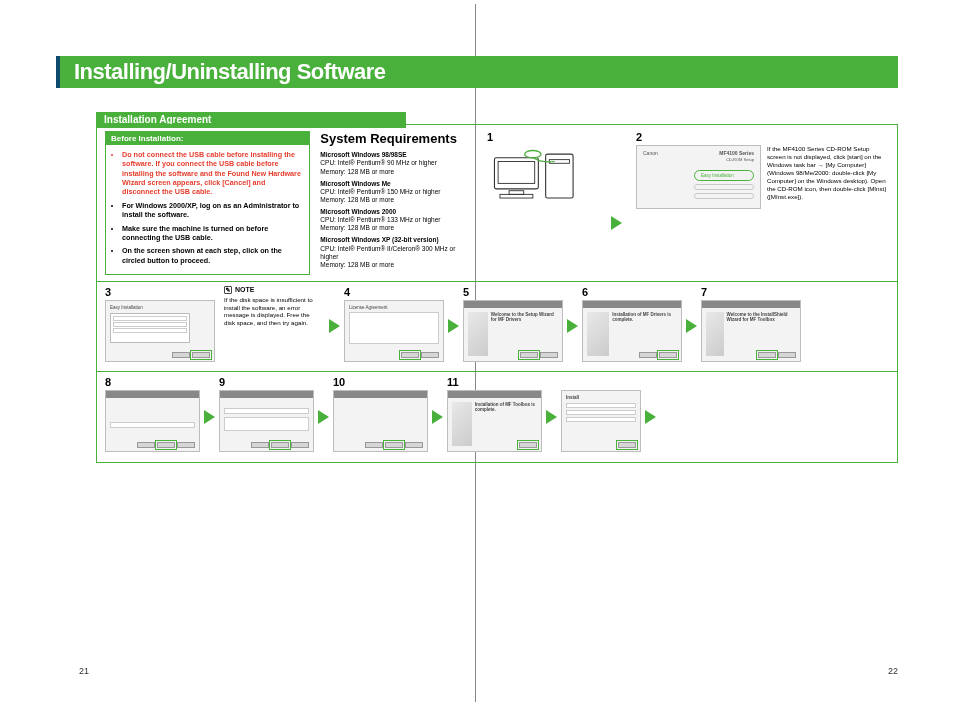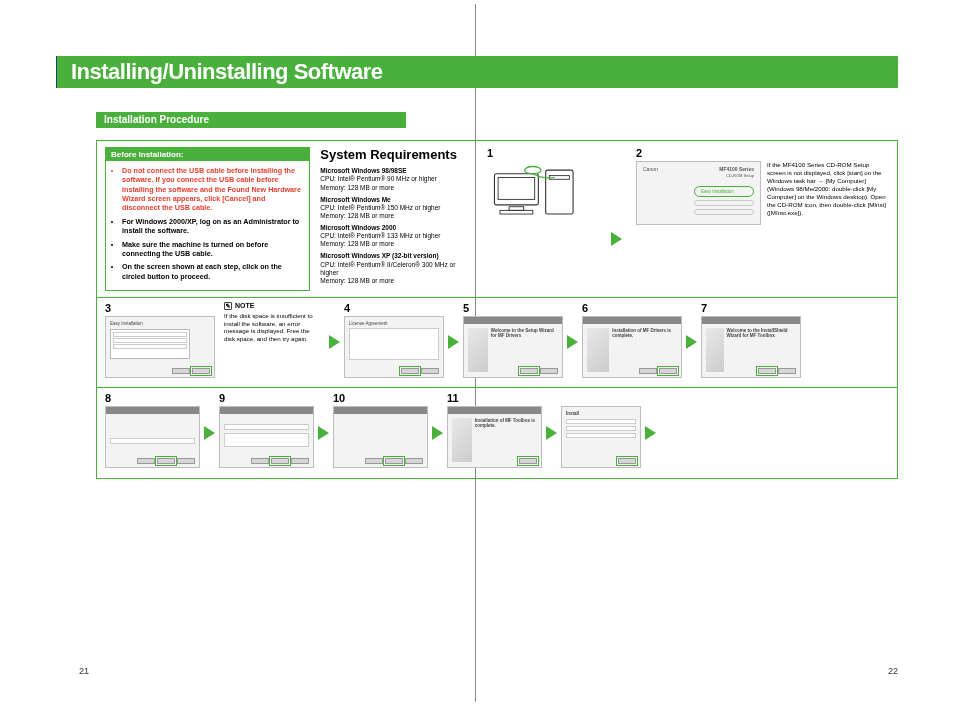--- a/index.html
+++ b/index.html
@@ -20,21 +20,21 @@
     width: 1px;
     background: #888;
   }
   .title-bar {
     position: absolute;
     left: 56px;
     top: 56px;
     width: 842px;
     height: 32px;
     background: #49b13b;
-    border-left: 1px solid #0c4a6e;
+    border-left: 4px solid #0c4a6e;
     display: flex;
     align-items: center;
     padding-left: 14px;
   }
   .title-bar h1 {
     color: #fff;
     font-size: 22px;
     font-weight: 800;
     letter-spacing: -0.5px;
   }
@@ -46,21 +46,21 @@
     height: 16px;
     background: #49b13b;
     color: #fff;
     font-weight: bold;
     font-size: 10px;
     padding: 2px 8px;
   }
   .outer-frame {
     position: absolute;
     left: 96px;
-    top: 140px;
+    top: 124px;
     width: 802px;
     border: 1px solid #49b13b;
   }
   .row-top {
     display: flex;
     padding: 6px 8px 6px 8px;
     gap: 10px;
     border-bottom: 1px solid #49b13b;
   }
   .before-box {
@@ -136,21 +136,21 @@
 </style>
 </head>
 <body>
 
 <div class="spine"></div>
 
 <div class="title-bar">
   <h1>Installing/Uninstalling Software</h1>
 </div>
 
-<div class="subhead">Installation Procedure</div>
+<div class="subhead">Installation Agreement</div>
 
 <div class="outer-frame">
 
   <div class="row-top">
 
     <div class="before-box">
       <div class="before-head">Before Installation:</div>
       <ul class="before-body">
         <li class="warn">Do not connect the USB cable before installing the software. If you connect the USB cable before installing the software and the Found New Hardware Wizard screen appears, click [Cancel] and disconnect the USB cable.</li>
         <li>For Windows 2000/XP, log on as an Administrator to install the software.</li>

